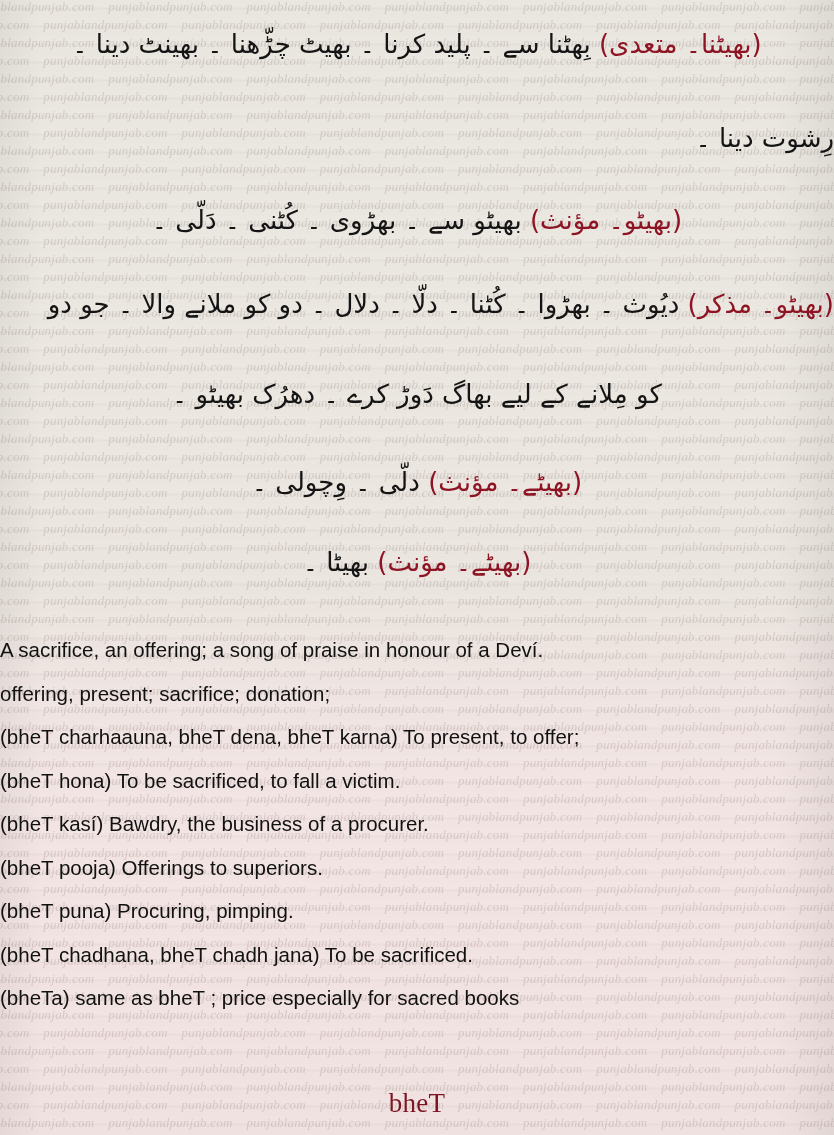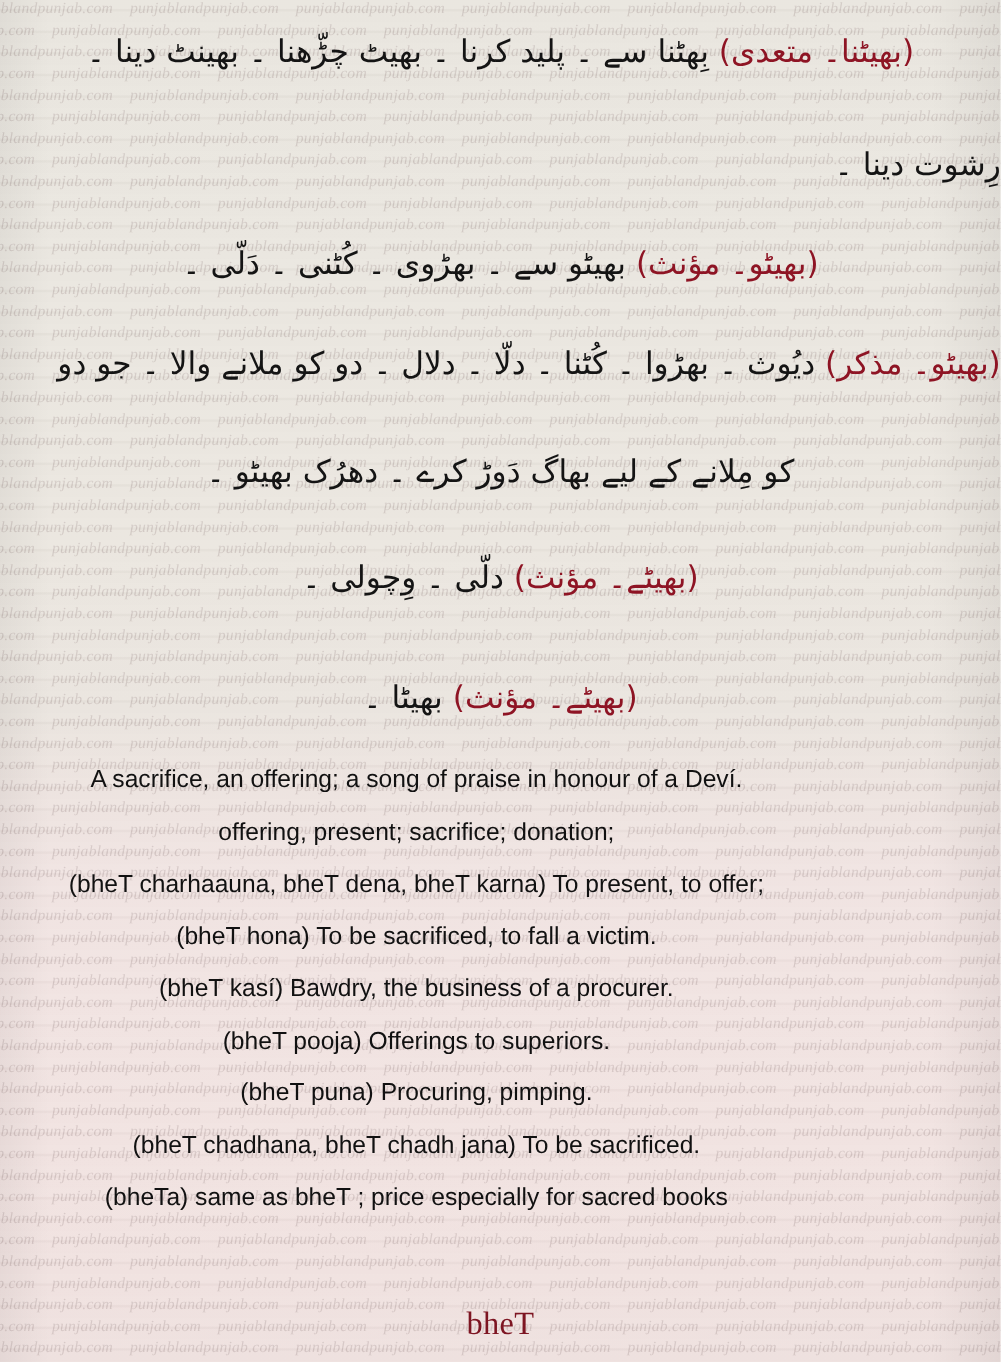--- a/index.html
+++ b/index.html
@@ -98,28 +98,27 @@
   .urdu-line .hl {
     color: #8e1424;
   }
 
   .u1 { top: 30px;  font-size: 26px; }
   .u2 { top: 124px; font-size: 26px; text-align: right; }
   .u3 { top: 206px; font-size: 26px; }
   .u4 { top: 290px; font-size: 26px; text-align: right; padding-right: 0; box-sizing: border-box; }
   .u5 { top: 380px; font-size: 26px; }
   .u6 { top: 468px; font-size: 26px; }
-  .u7 { top: 568px; font-size: 26px; }
+  .u7 { top: 548px; font-size: 26px; }
 
   .english-block {
     position: absolute;
     top: 640px;
     left: 0;
     width: 694px;
-    text-align: center;
   }
   .eng-line {
     color: #111111;
     font-family: "Liberation Sans", sans-serif;
     font-size: 20.5px;
     line-height: 1;
     margin: 0 0 23px 0;
     white-space: nowrap;
   }
 

